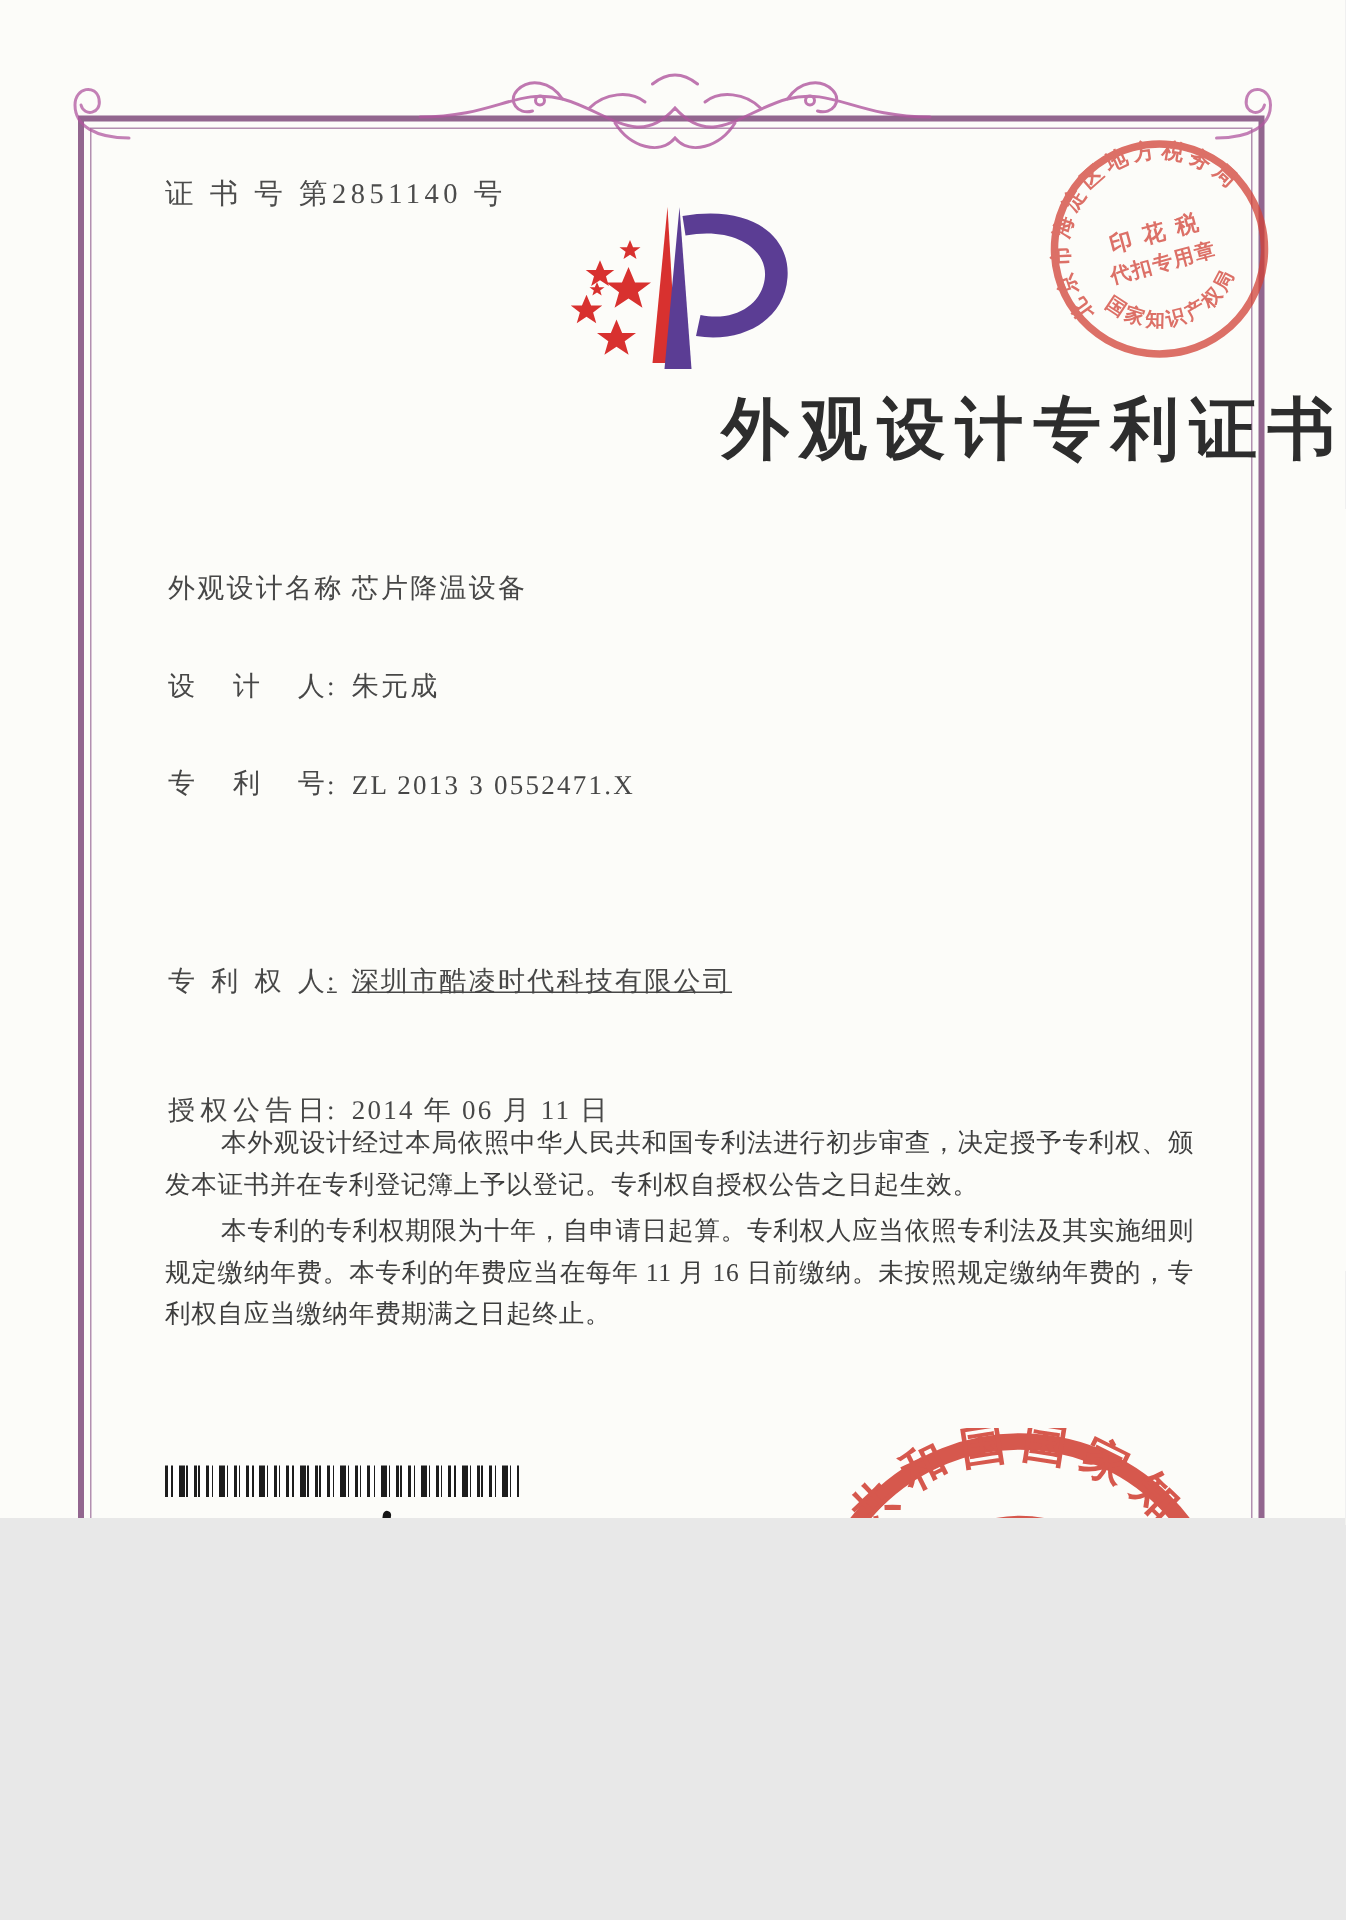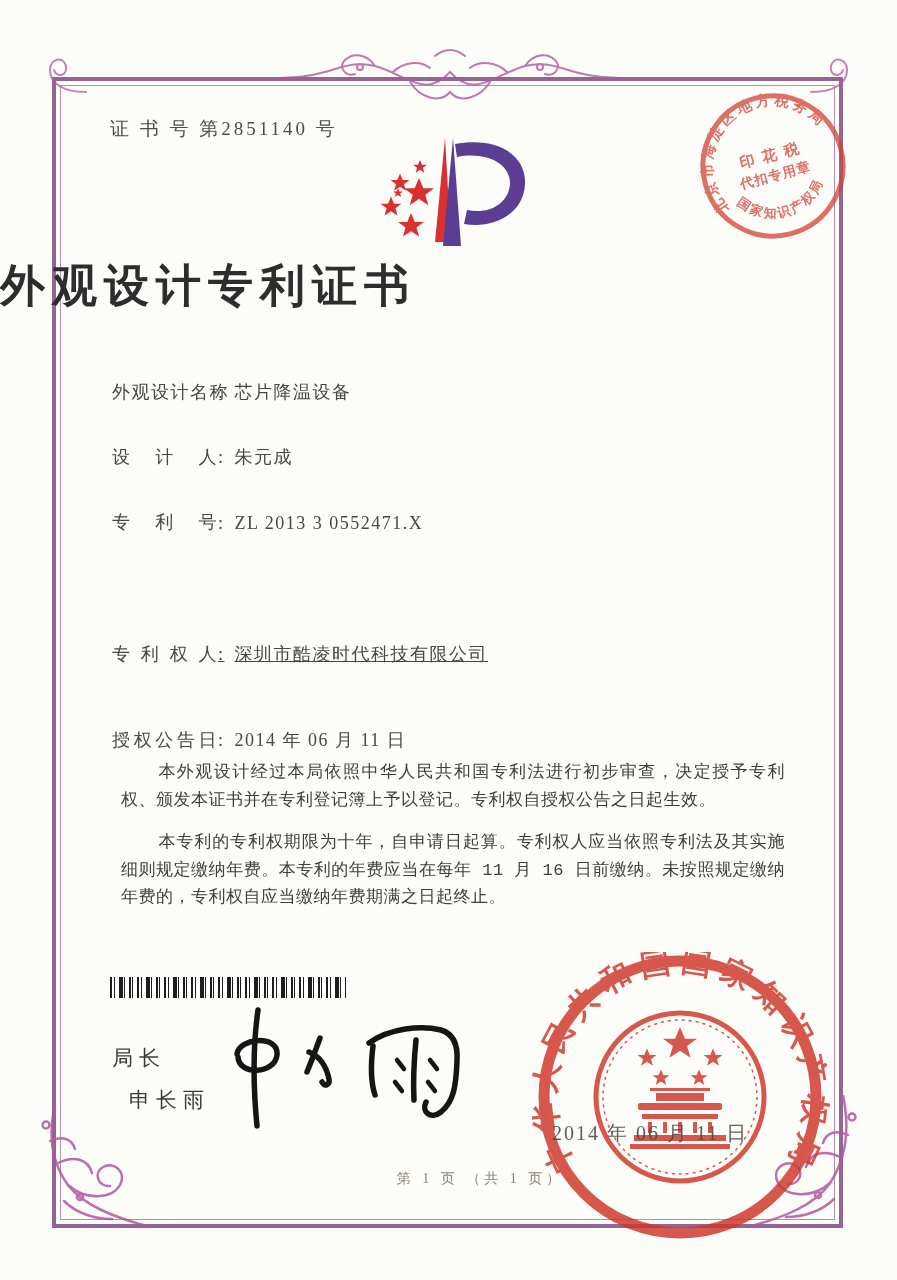--- a/index.html
+++ b/index.html
@@ -1,39 +1,39 @@
 <!DOCTYPE html>
 <html><head>
 <meta charset="utf-8">
 <style>
   html,body{margin:0;padding:0;background:#e8e8e8;}
   .page{
-    position:relative; width:897px; height:1280px; margin:0 auto;
+    position:relative; width:897px; height:1012px; margin:0 auto;
     background:#fcfcf9; overflow:hidden;
     font-family:"Liberation Serif", serif; color:#434343;
   }
   
   .frame-outer{position:absolute; left:52px; top:77px; width:783px; height:1143px;
     border:4px solid #7a4478; opacity:.82;}
   .frame-inner{position:absolute; left:60px; top:85px; width:773px; height:1133px;
     border:1px solid #8a5588; opacity:.65;}
   .deco{position:absolute; pointer-events:none;}
   
   .certno{position:absolute; left:110px; top:116px; font-size:19px; letter-spacing:3px; color:#4c4c4c;}
   .logo{position:absolute; left:330px; top:130px;}
-  .title{position:absolute; left:0; top:256px; width:100%; text-align:left;
+  .title{position:absolute; left:0; top:256px; width:100%; text-align:right;
     font-size:45px; font-weight:bold; letter-spacing:7px; color:#2d2d2d;}
   
   .field{position:absolute; left:112px; font-size:18px; letter-spacing:1.5px; color:#474747; white-space:nowrap;}
   .flabel{display:inline-block; width:106px; text-align:justify; text-align-last:justify; vertical-align:bottom;}
   .fcolon{margin-right:10px;}
   
   .body-text{position:absolute; left:106px; top:744px; width:694px;
     font-size:17px; line-height:27.5px; letter-spacing:.5px; text-align:justify; color:#3e3e3e;}
-  .body-text p{margin:15px; text-indent:2.2em;font-family:Liberation Mono, monospace;}
+  .body-text p{margin:4px; text-indent:2.2em;}
   
   .barcode{position:absolute; left:110px; top:977px; width:236px; height:21px;
     background:repeating-linear-gradient(90deg,
       #1d1d1d 0 2px, #fff 2px 4px, #1d1d1d 4px 5px, #fff 5px 9px,
       #1d1d1d 9px 13px, #fff 13px 14px, #1d1d1d 14px 15px, #fff 15px 19px,
       #1d1d1d 19px 21px, #fff 21px 22px, #1d1d1d 22px 23px, #fff 23px 27px);}
   .signer-title{position:absolute; left:112px; top:1044px; font-size:21px; letter-spacing:6px; color:#3a3a3a;}
   .signer-name{position:absolute; left:112px; top:1086px; font-size:21px; letter-spacing:6px; color:#3a3a3a;margin-left:17px;}
   .signature{position:absolute; left:225px; top:1000px;}
   .seal-main{position:absolute; left:530px; top:952px; opacity:.9;}

